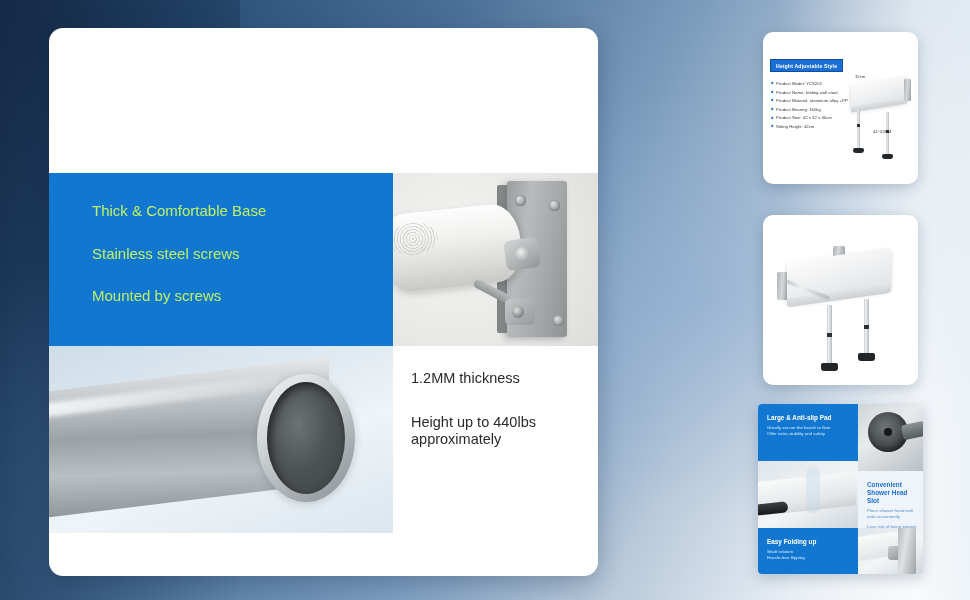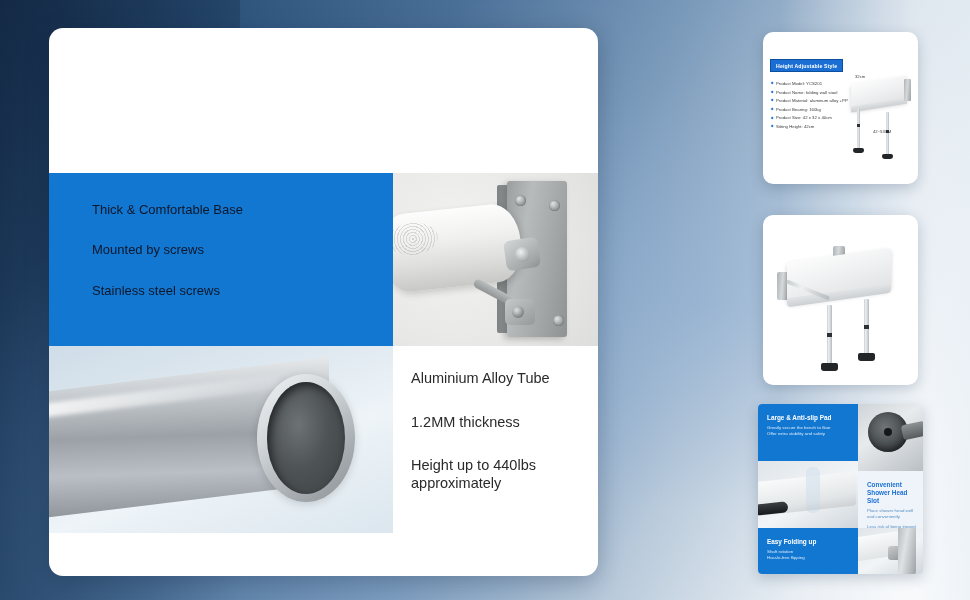--- a/index.html
+++ b/index.html
@@ -54,22 +54,22 @@
     width: 549px; height: 360px;
   }
   
   .feature-panel {
     position: absolute; left: 0; top: 0;
     width: 344px; height: 173px;
     background: #1177d1;
     padding: 30px 0 0 43px;
   }
   .feature-line {
-    color: #0f172a;
-    font-size: 13px;
+    color: #bef264;
+    font-size: 15px;
     margin-bottom: 26px;
     line-height: 1.1;
   }
   
   .photo-bracket {
     position: absolute; left: 344px; top: 0;
     width: 205px; height: 173px;
     background:
       radial-gradient(circle at 30% 40%, #f3f3f1 0%, #e8e8e6 60%, #dddddb 100%);
     overflow: hidden;
@@ -365,22 +365,22 @@
 <div class="dark-corner"></div>
 <div class="right-glow"></div>
 
 <div class="main-card">
 
 
   <div class="grid-2x2">
 
     <div class="feature-panel">
       <div class="feature-line">Thick &amp; Comfortable Base</div>
+      <div class="feature-line">Stainless steel screws</div>
       <div class="feature-line">Mounted by screws</div>
-      <div class="feature-line">Stainless steel screws</div>
     </div>
 
     <div class="photo-bracket">
       <div class="br-plate-edge"></div>
       <div class="br-plate"></div>
       <div class="scr s1"></div>
       <div class="scr s2"></div>
       <div class="scr s3"></div>
       <div class="scr s4"></div>
       <div class="br-tube">
@@ -394,21 +394,20 @@
     </div>
 
     <div class="photo-tube">
       <div class="tb-body"></div>
       <div class="tb-hl"></div>
       <div class="tb-end"></div>
       <div class="tb-bore"></div>
     </div>
 
     <div class="spec-panel">
-      <div class="spec-line">Aluminium Alloy Tube</div>
       <div class="spec-line">1.2MM thickness</div>
       <div class="spec-line">Height up to 440lbs approximately</div>
     </div>
 
   </div>
 </div>
 
 <div class="thumb thumb-spec">
   <div class="badge">Height Adjustable Style</div>
 

